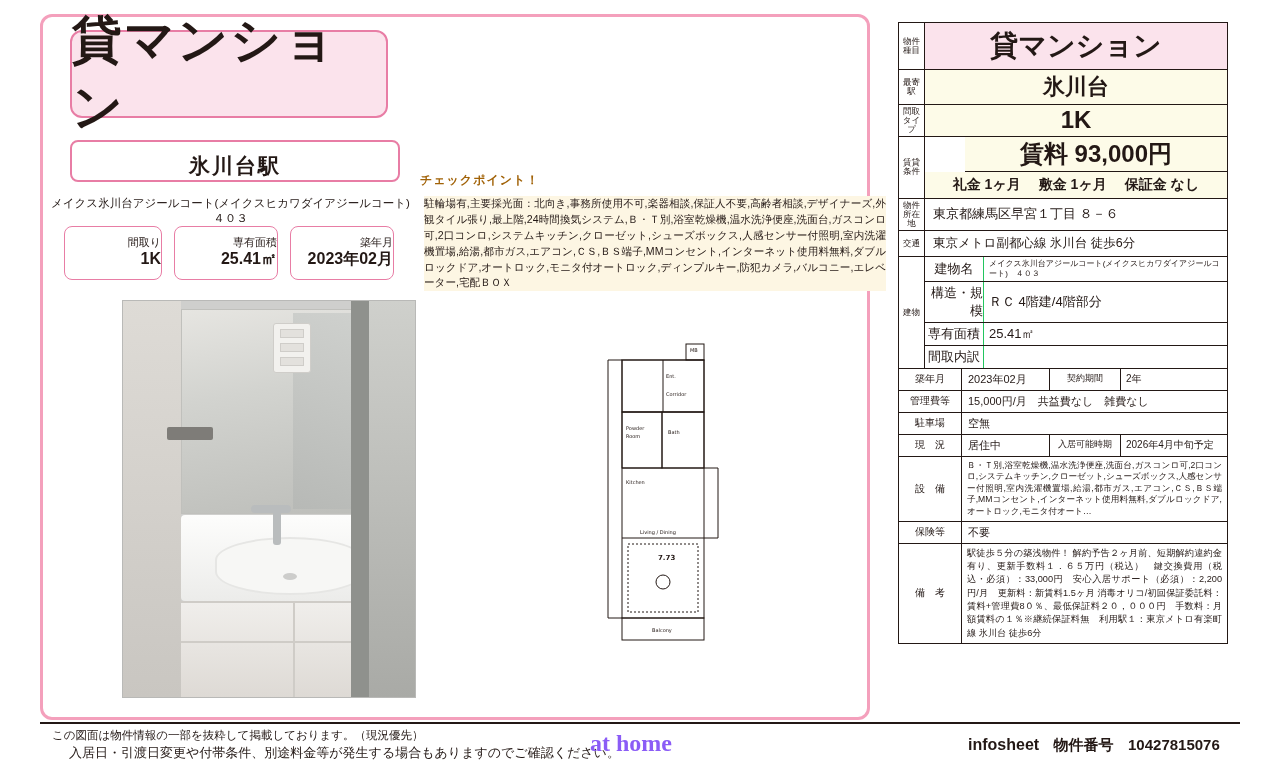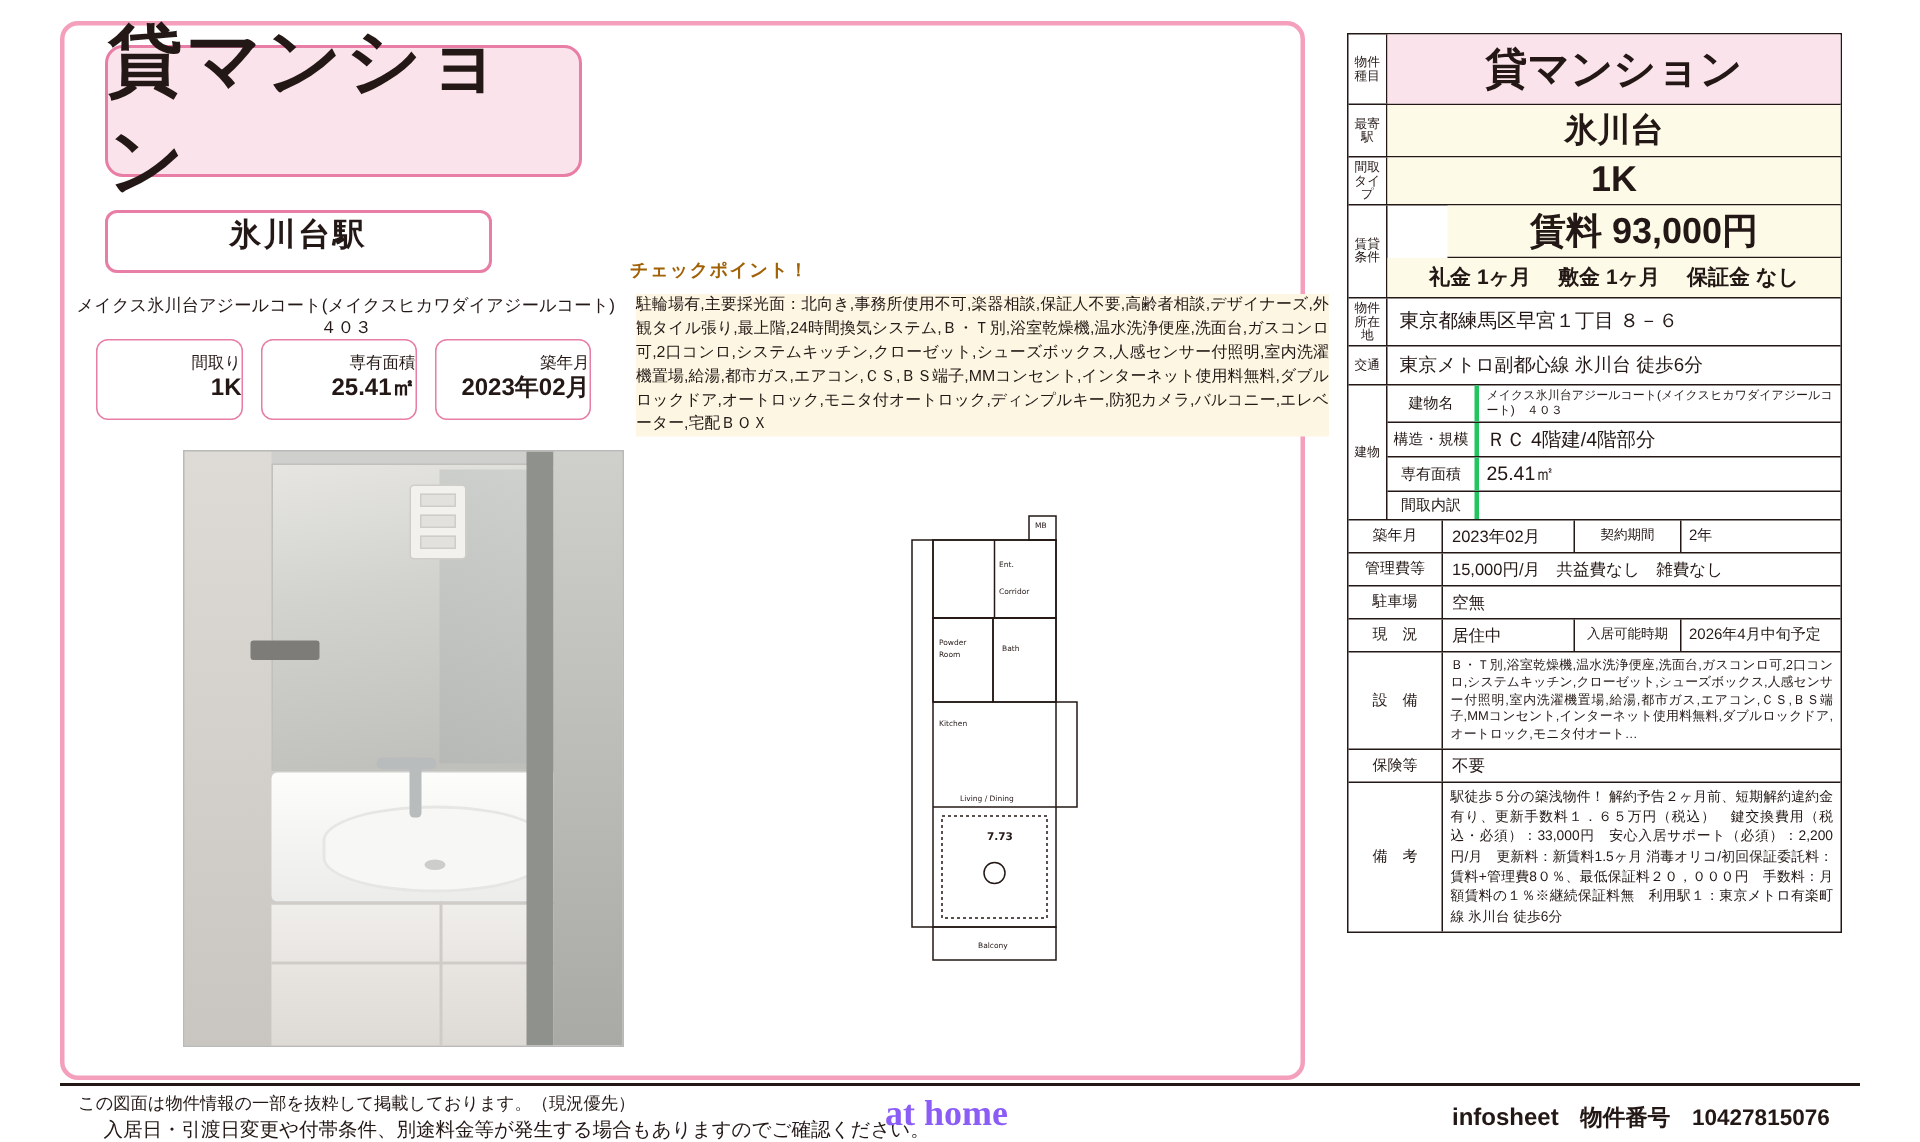--- a/index.html
+++ b/index.html
@@ -20,23 +20,23 @@
   .title-box{
     position:absolute;left:70px;top:30px;width:318px;height:88px;
     background:#fbe3ec;border:2px solid #e87da5;border-radius:12px;
     display:flex;align-items:center;justify-content:center;box-sizing:border-box;
   }
   .title-box span{
     font-size:50px;font-weight:bold;letter-spacing:2px;color:#231815;
     font-family:"DejaVu Sans", sans-serif;
   }
   .station-box{
-    position:absolute;left:70px;top:140px;width:258px;height:42px;
+    position:absolute;left:70px;top:140px;width:330px;height:42px;
     background:#ffffff;border:2px solid #e87da5;border-radius:8px;
-    display:flex;align-items:flex-start;justify-content:center;box-sizing:border-box;
+    display:flex;align-items:flex-end;justify-content:center;box-sizing:border-box;
   }
   .station-box span{font-size:21px;font-weight:bold;letter-spacing:2px;}
 
   .bldg-name{
     position:absolute;left:48px;top:196px;width:365px;
     text-align:center;font-size:11.5px;letter-spacing:0px;color:#231815;
   }
 
   
   .spec-row{position:absolute;left:64px;top:226px;display:flex;gap:12px;}
@@ -136,22 +136,22 @@
     font-size:24px;font-weight:bold;background:#fdfbe8;padding:1px 0;}
   .cell-fee{flex:1;display:flex;align-items:center;justify-content:center;
     font-size:14px;font-weight:bold;background:#fdfbe8;padding:4px 0;gap:18px;}
   .cell-addr{flex:1;padding:4px 8px;font-size:13px;display:flex;align-items:center;}
   .cell-traffic{flex:1;padding:4px 8px;font-size:12.5px;display:flex;align-items:center;}
 
   
   .bwrap{flex:1;display:flex;flex-direction:column;}
   .brow{display:flex;border-bottom:1px solid #231815;}
   .brow:last-child{border-bottom:none;}
-  .blabel{width:58px;min-width:58px;border-right:3px solid #22c55e;
-    font-size:10px;display:flex;align-items:center;justify-content:center;padding:2px 0;text-align:right;}
+  .blabel{width:58px;min-width:58px;border-right:1px solid #22c55e;
+    font-size:13px;display:flex;align-items:center;justify-content:center;padding:2px 0;text-align:right;}
   .bval{flex:1;padding:2px 5px;font-size:11px;display:flex;align-items:center;}
   .bval.small{font-size:8px;line-height:1.25;}
   .bval.big{font-size:13px;}
 
   
   .lrow{display:flex;border-bottom:1px solid #231815;}
   .lrow:last-child{border-bottom:none;}
   .lcell{width:62px;min-width:62px;border-right:1px solid #231815;
     font-size:10px;display:flex;align-items:center;justify-content:center;padding:3px 0;text-align:center;}
   .vcell2{flex:1;padding:3px 6px;font-size:11px;display:flex;align-items:center;}

